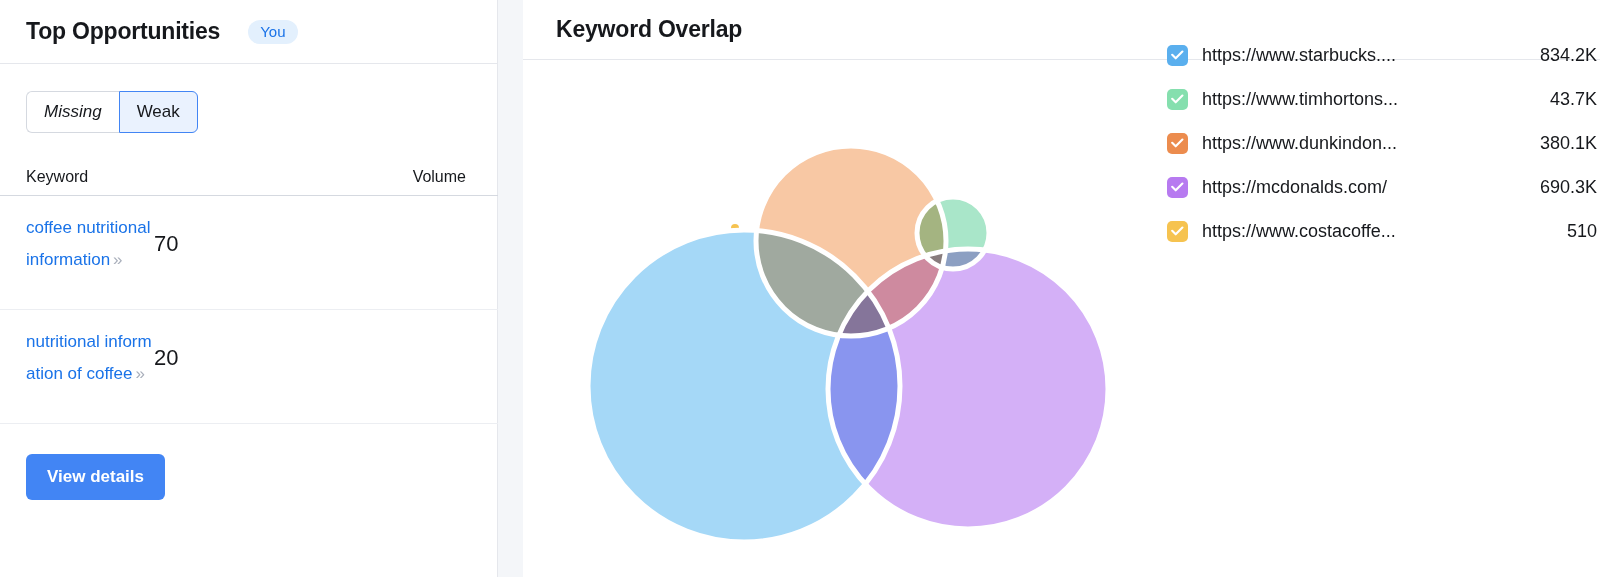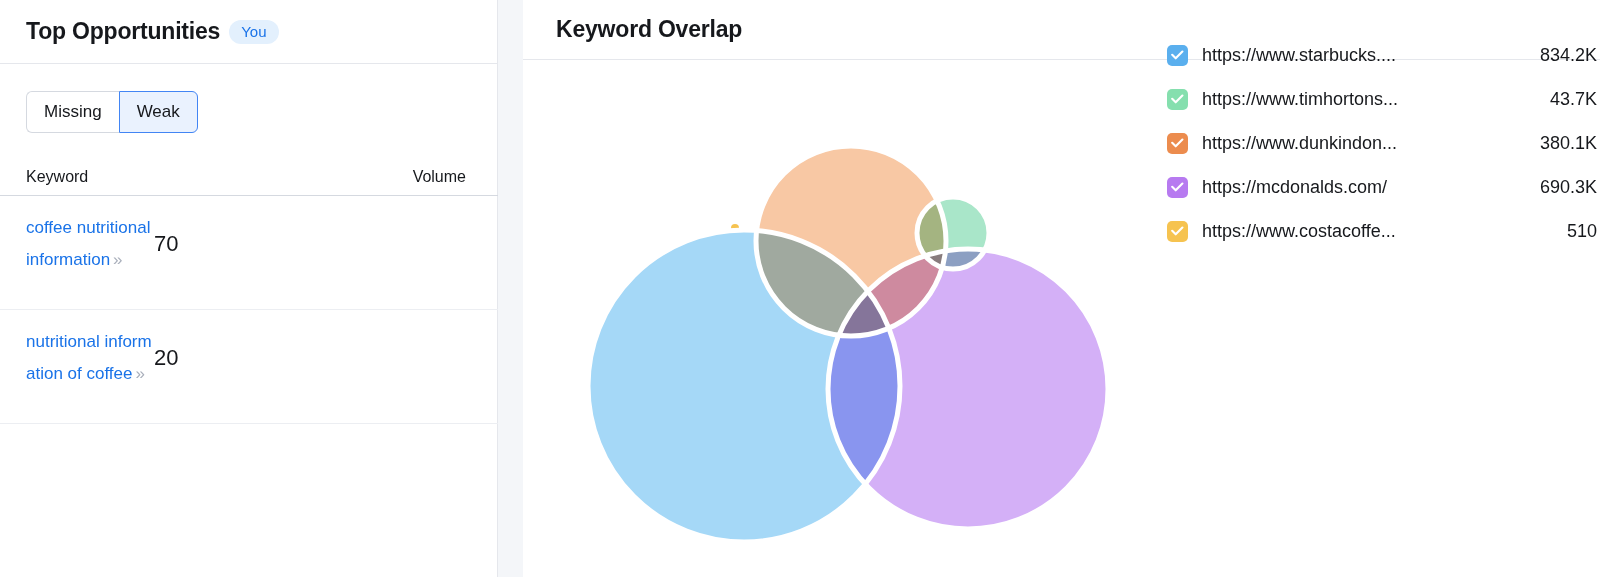--- a/index.html
+++ b/index.html
@@ -14,21 +14,21 @@
   
   .left-panel {
     position: relative;
     width: 498px; height: 577px;
     background: #ffffff;
     border-right: 1px solid #e5e7ec;
     flex: 0 0 498px;
   }
   .lp-header {
     height: 64px;
-    display: flex; align-items: center; gap: 9px;
+    display: flex; align-items: center; gap: 28px;
     padding: 0 0 0 26px;
     border-bottom: 1px solid #e5e7ec;
   }
   .lp-title {
     font-size: 23px; font-weight: bold; color: #16181c;
     letter-spacing: -0.2px;
   }
   .you-badge {
     background: #e3f0fd; color: #1a73e8;
     font-size: 15px; font-weight: 500;
@@ -39,21 +39,21 @@
   .toggle-wrap { padding: 27px 0 0 26px; }
   .seg-group { display: inline-flex; height: 42px; border-radius: 6px; }
   .seg {
     display: flex; align-items: center; justify-content: center;
     height: 42px; padding: 0 17px;
     font-size: 17px; color: #16181c;
     background: #ffffff;
     border: 1px solid #d5d9e0;
     cursor: pointer;
   }
-  .seg:first-child { border-radius: 6px 0 0 6px; border-right: none; }
+  .seg:first-child { border-radius: 6px 0 0 6px; border-right: none; font-style: italic; }
   .seg:last-child  { border-radius: 0 6px 6px 0; }
   .seg.active {
     background: #eaf2fe;
     border: 1px solid #4285f4;
     z-index: 2;
   }
 
   .kw-table { margin-top: 35px; width: 498px; }
   .kw-thead {
     display: flex; align-items: flex-end;
@@ -170,20 +170,23 @@
         <div class="kw-cell"><span>coffee nutritional information</span><span class="chev">»</span></div>
         <div class="vol-cell">70</div>
       </div>
 
       <div class="kw-row">
         <div class="kw-cell"><span>nutritional information of coffee</span><span class="chev">»</span></div>
         <div class="vol-cell">20</div>
       </div>
     </div>
 
+    <div class="btn-wrap">
+      <button class="btn-primary">View details</button>
+    </div>
   </div>
 
   <div class="gap"></div>
 
   <div class="right-panel">
 
     <div class="rp-header">
       <span class="rp-title">Keyword Overlap</span>
     </div>
 

